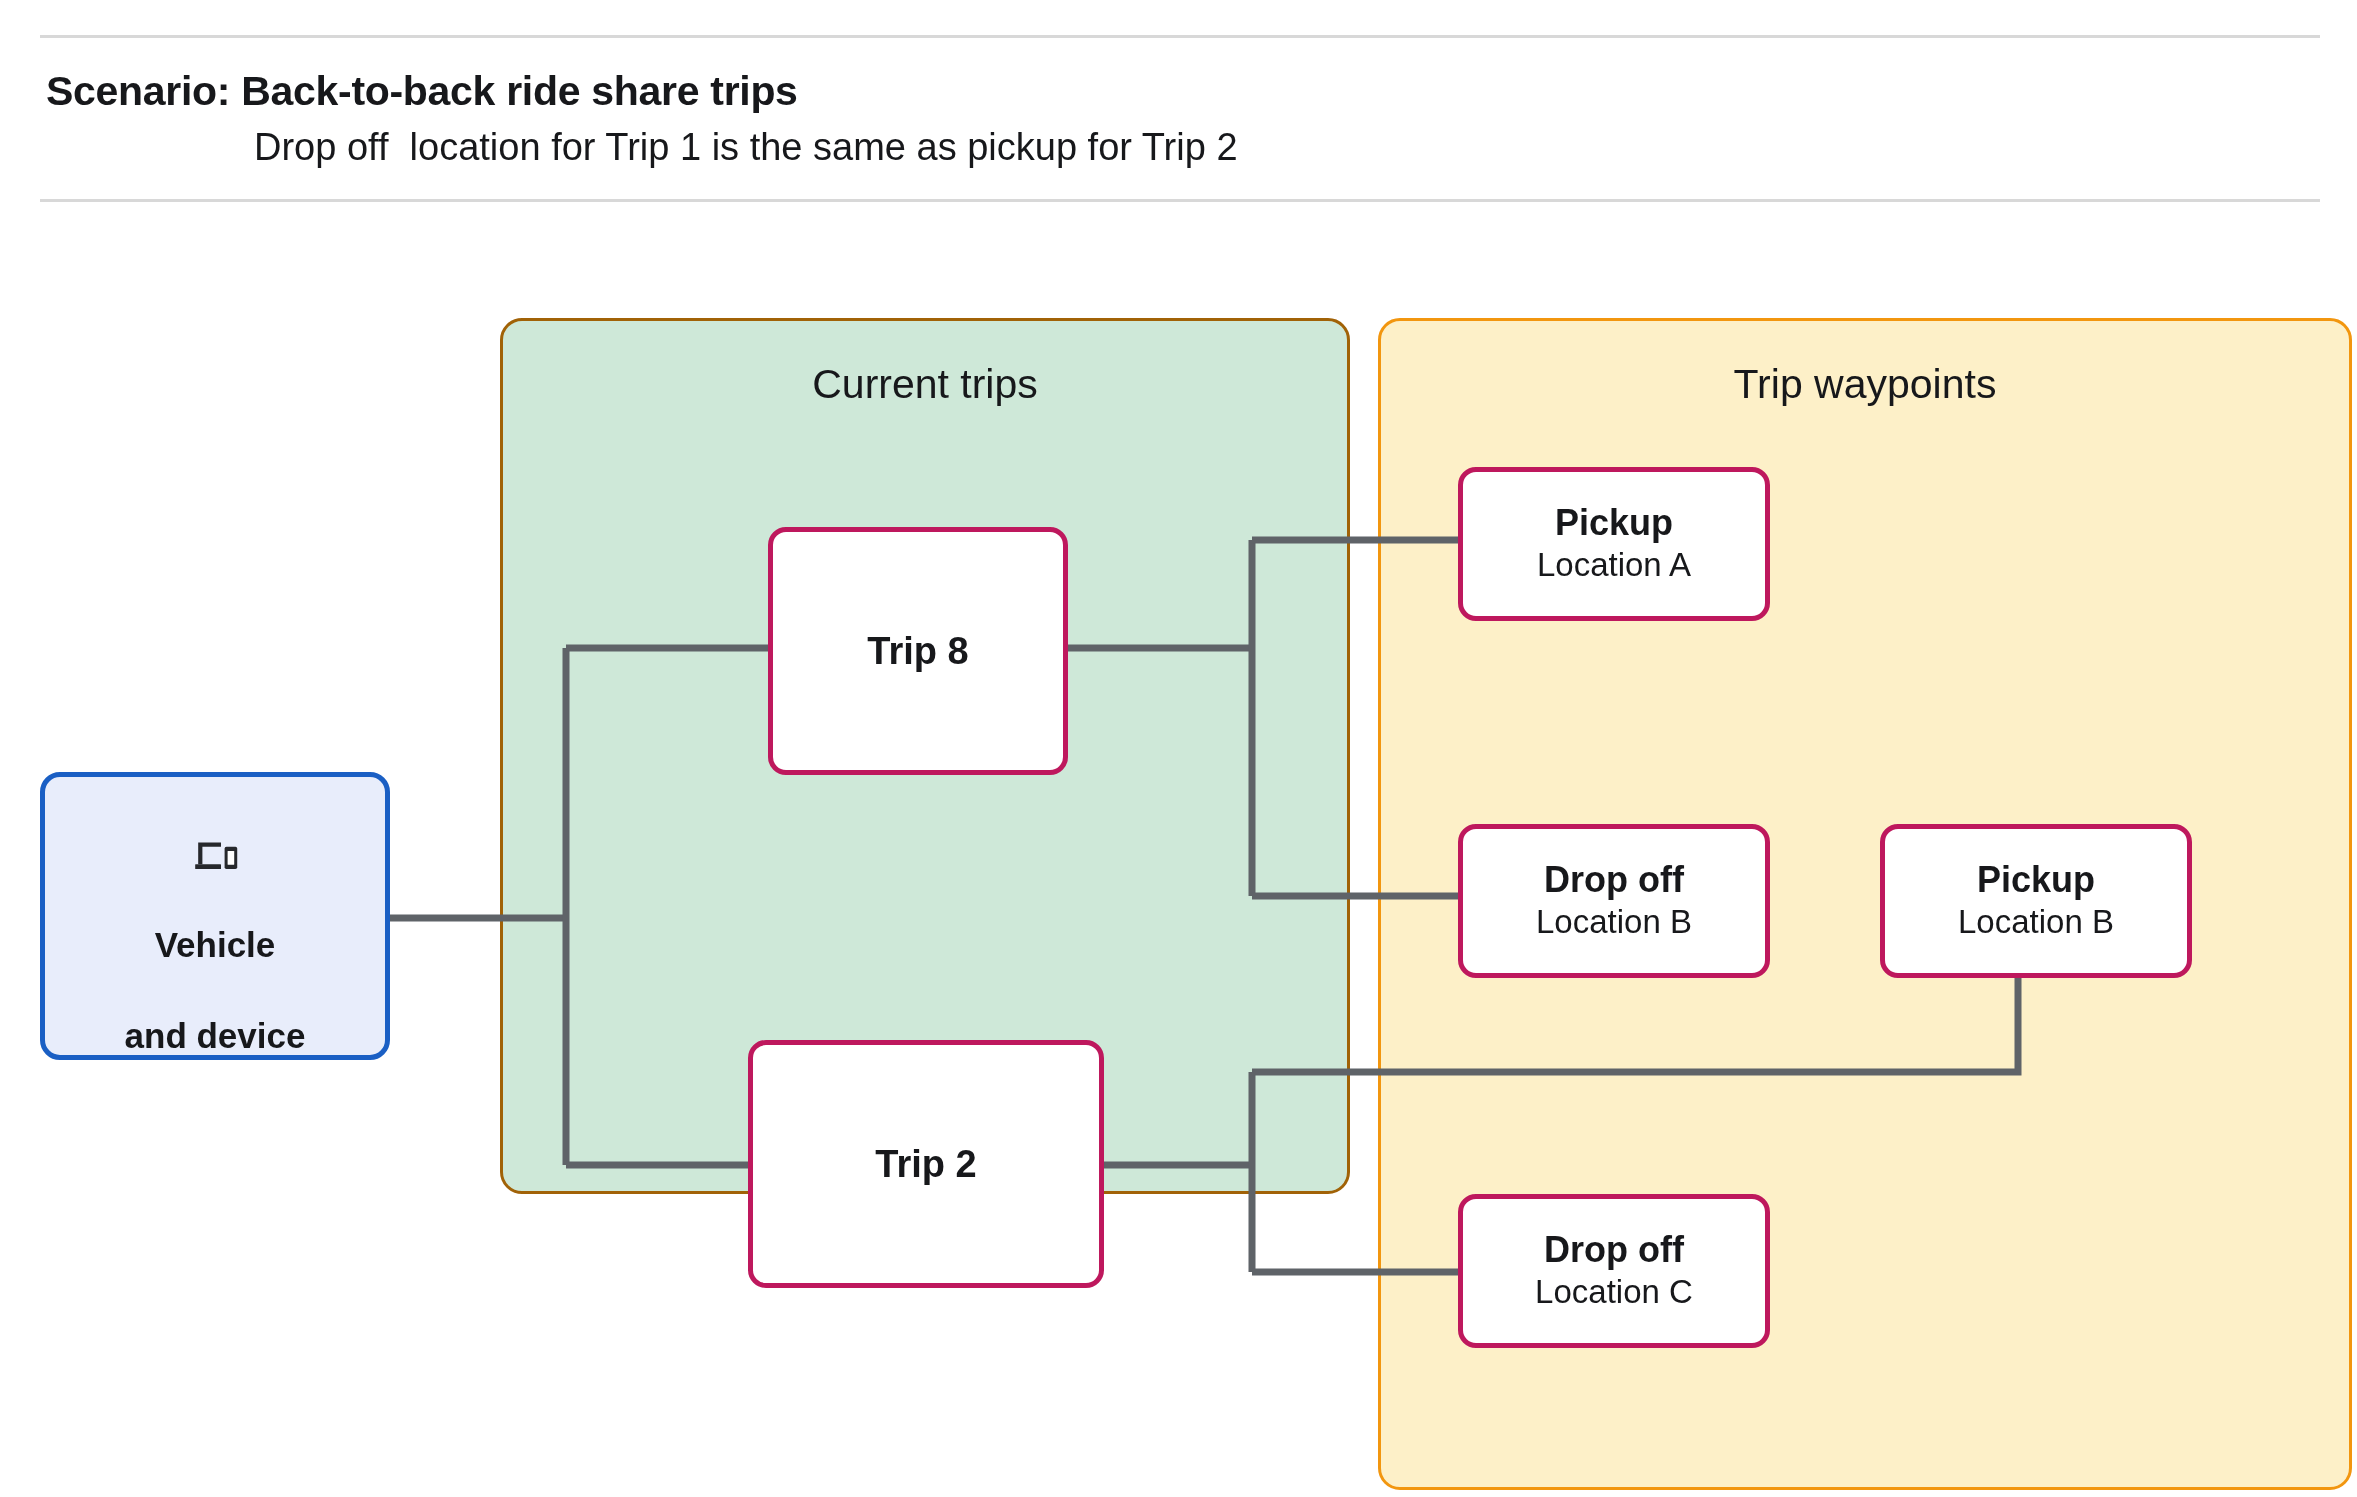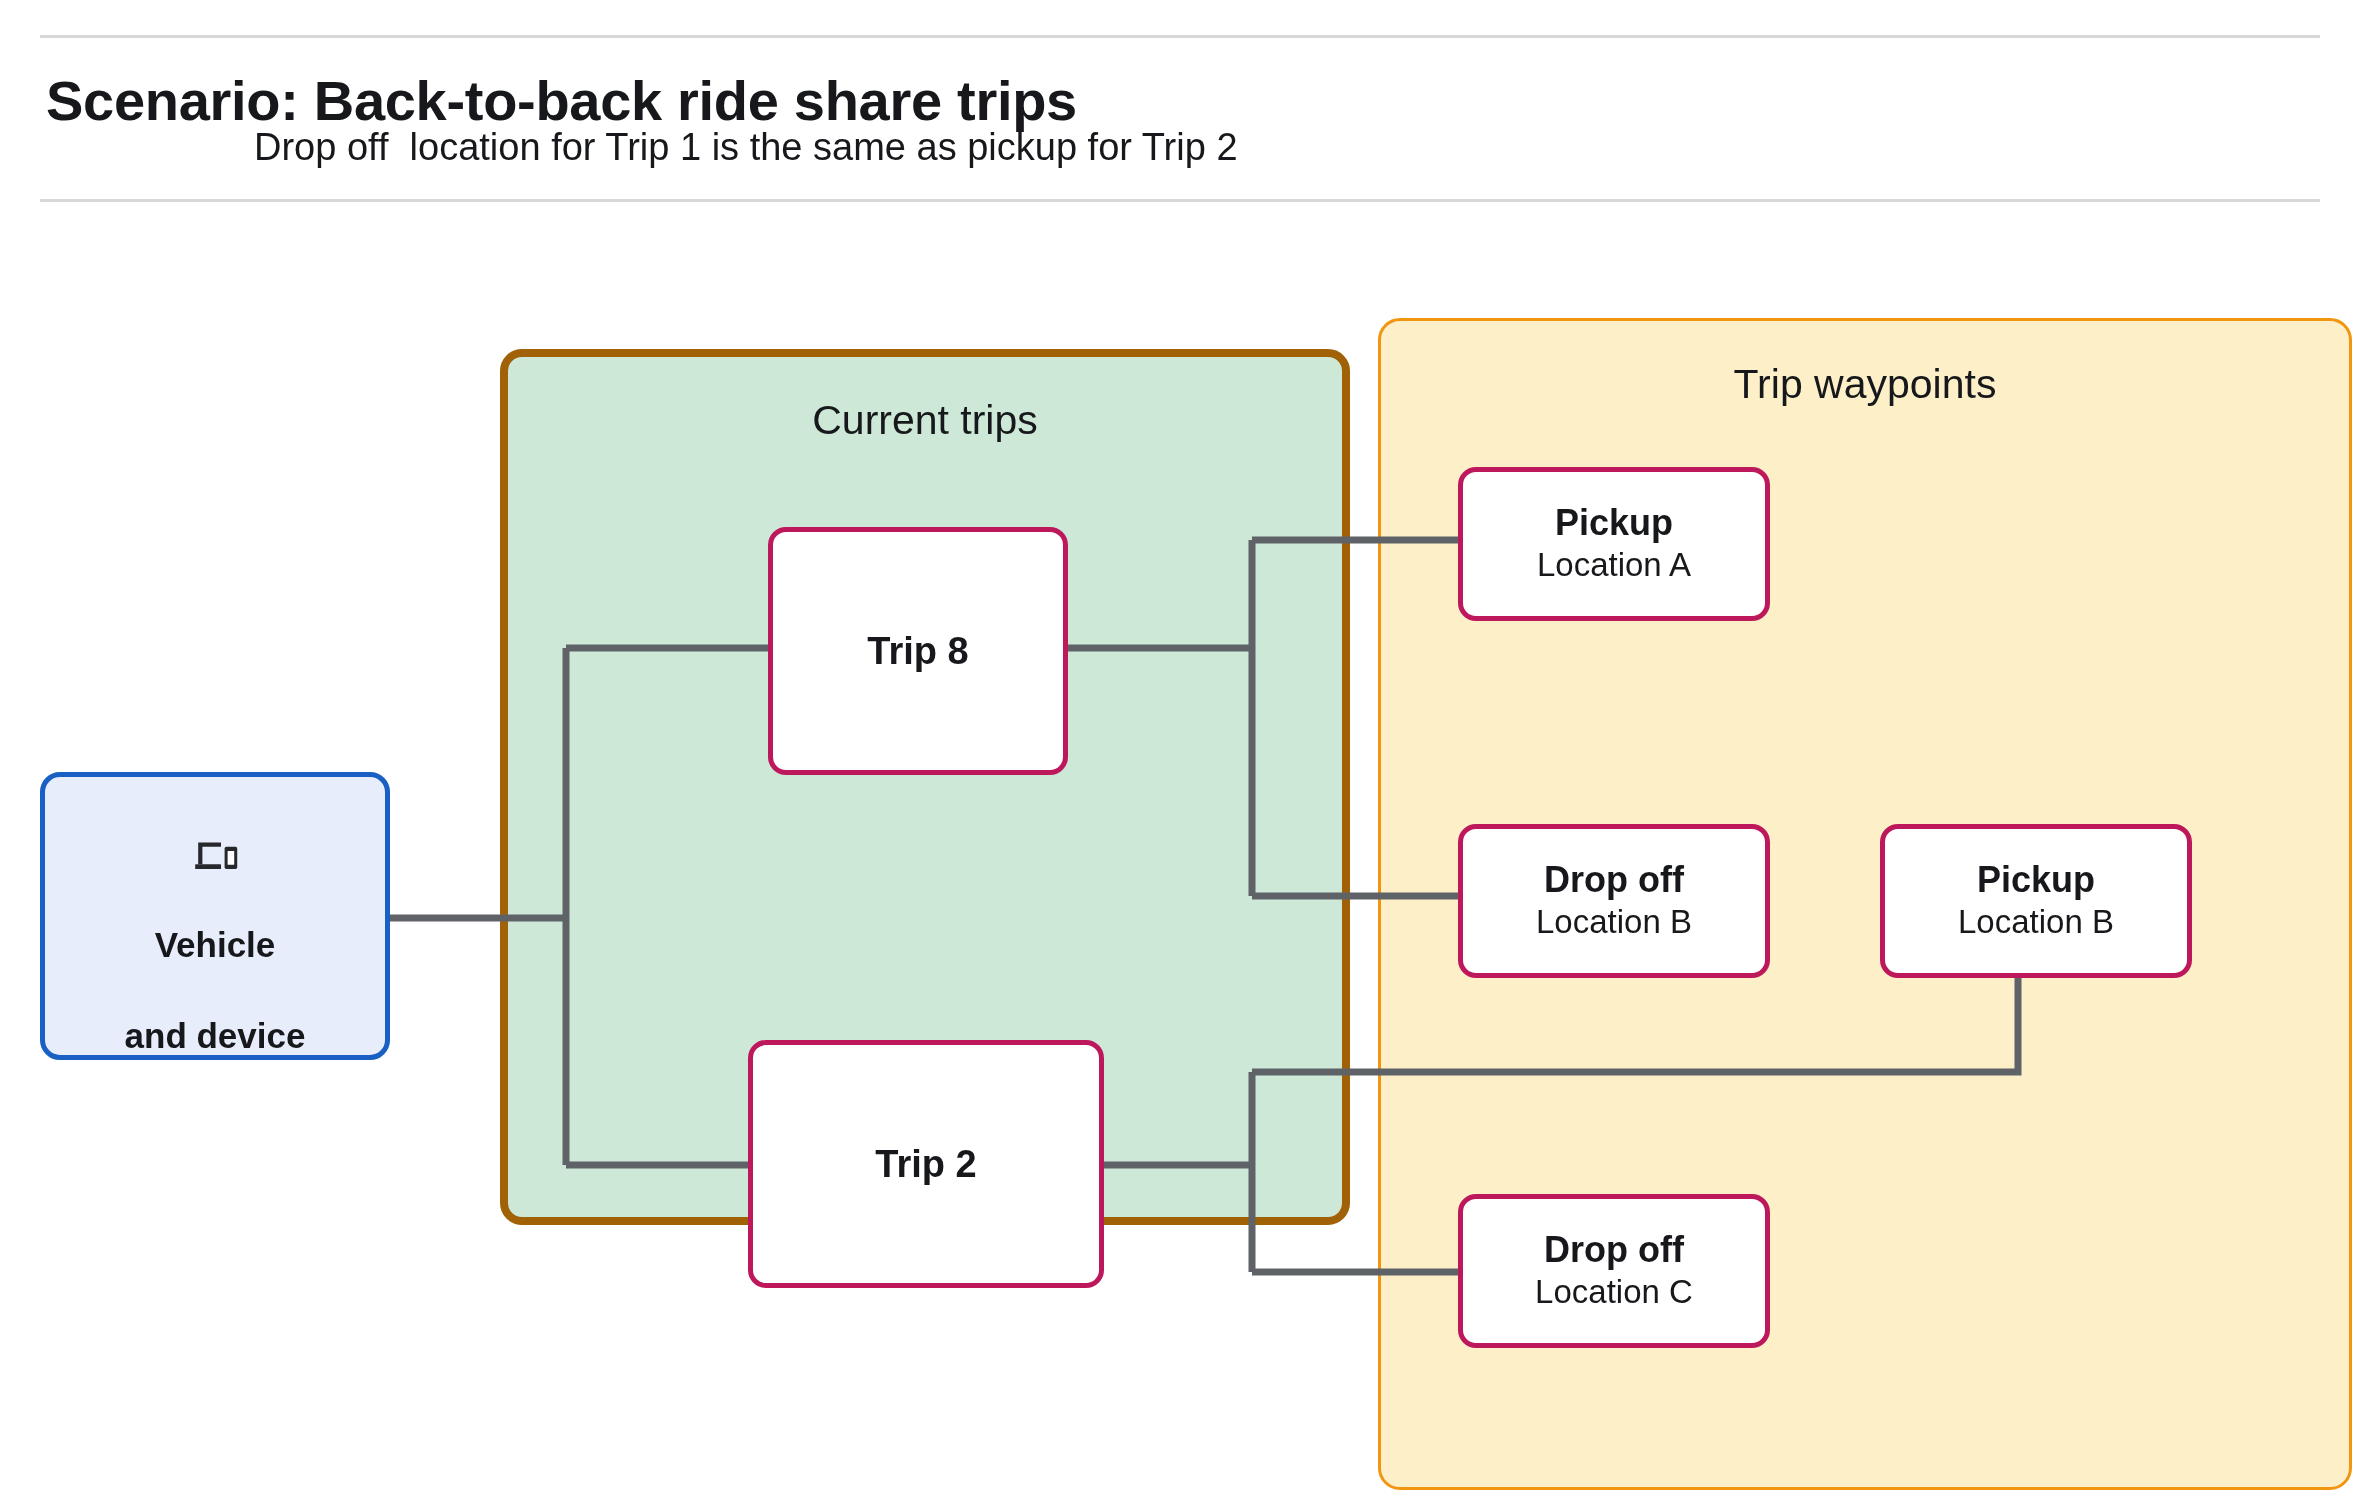--- a/index.html
+++ b/index.html
@@ -27,21 +27,21 @@
     height: 3px;
     background: #d8d8d8;
   }
   #rule-top { top: 35px; }
   #rule-bottom { top: 199px; }
 
   #scenario-title {
     position: absolute;
     left: 46px;
     top: 68px;
-    font-size: 56px;
+    font-size: 41px;
     font-weight: 700;
     letter-spacing: -0.3px;
     color: #17181b;
     white-space: pre;
   }
   #scenario-subtitle {
     position: absolute;
     left: 254px;
     top: 126px;
     font-size: 38px;
@@ -65,22 +65,21 @@
     font-weight: 400;
     color: #17181b;
     white-space: pre;
   }
   #panel-current-trips {
     left: 500px;
     top: 318px;
     width: 850px;
     height: 876px;
     background: #cee8d8;
-    border: 8px solid #a16207;
-    margin-top: 31px;
+    border: 3px solid #a16207;
   }
   #panel-trip-waypoints {
     left: 1378px;
     top: 318px;
     width: 974px;
     height: 1172px;
     background: #fdf0c8;
     border: 3px solid #f2960f;
   }
   #title-current-trips { top: 40px; }

